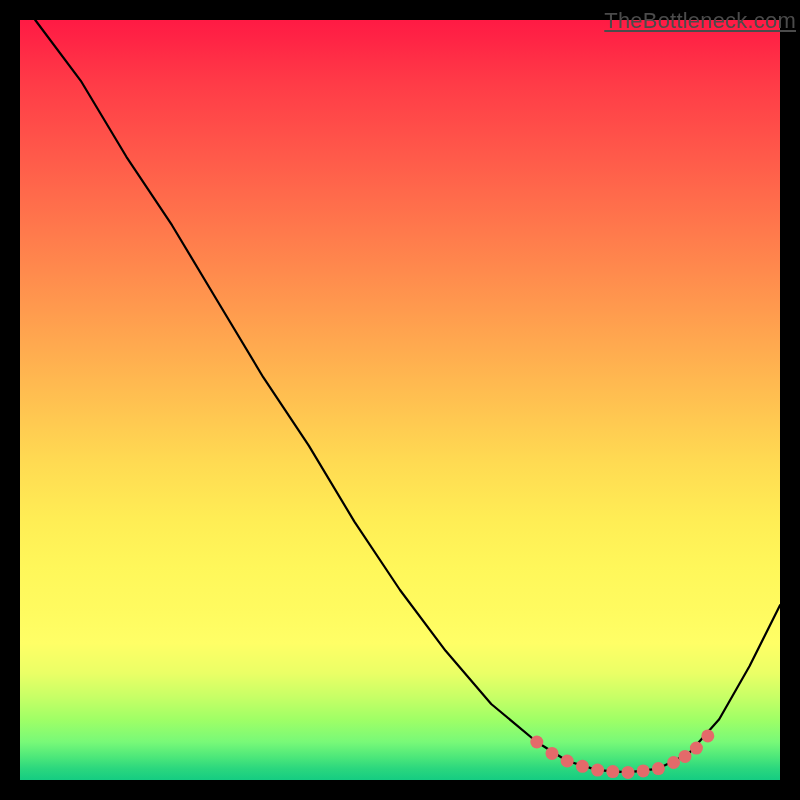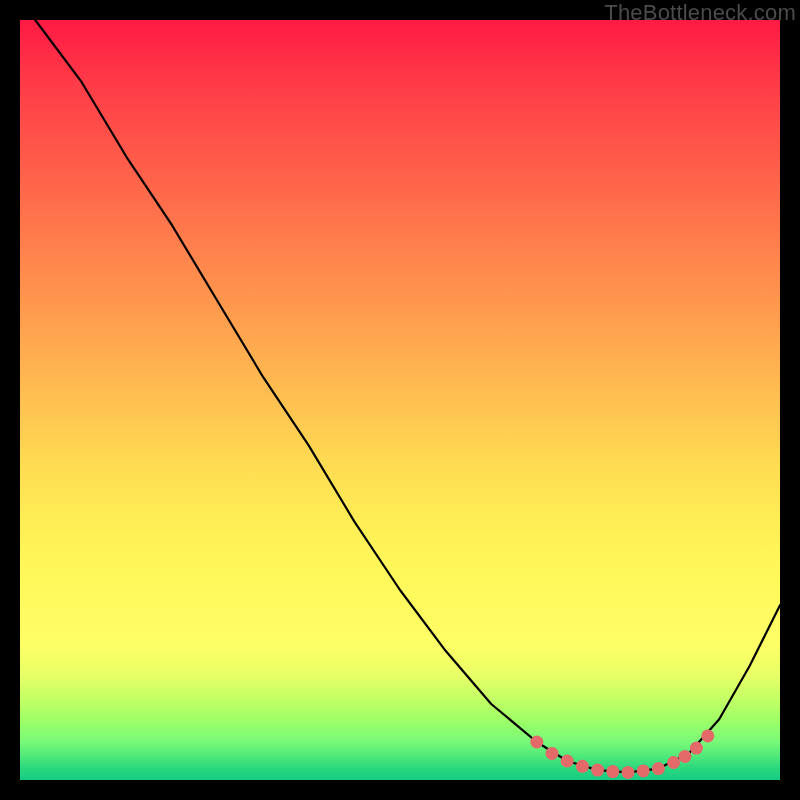--- a/index.html
+++ b/index.html
@@ -42,26 +42,27 @@
       #c8ff66 89%,
       #a0ff66 92%,
       #78f978 95%,
       #4ce77a 97%,
       #2bd77e 98.5%,
       #15cc82 100%
     );
   }
   .watermark {
     position: absolute;
-    top: 0px;
+    top: 8px;
     right: 4px;
     color: #4b4b4b;
     font-size: 22px;
     font-weight: 400;
     letter-spacing: 0.2px;
+    text-decoration: underline;
   }
   svg.curve {
     position: absolute;
     left: 0;
     top: 0;
     width: 760px;
     height: 760px;
     overflow: visible;
   }
 </style>

